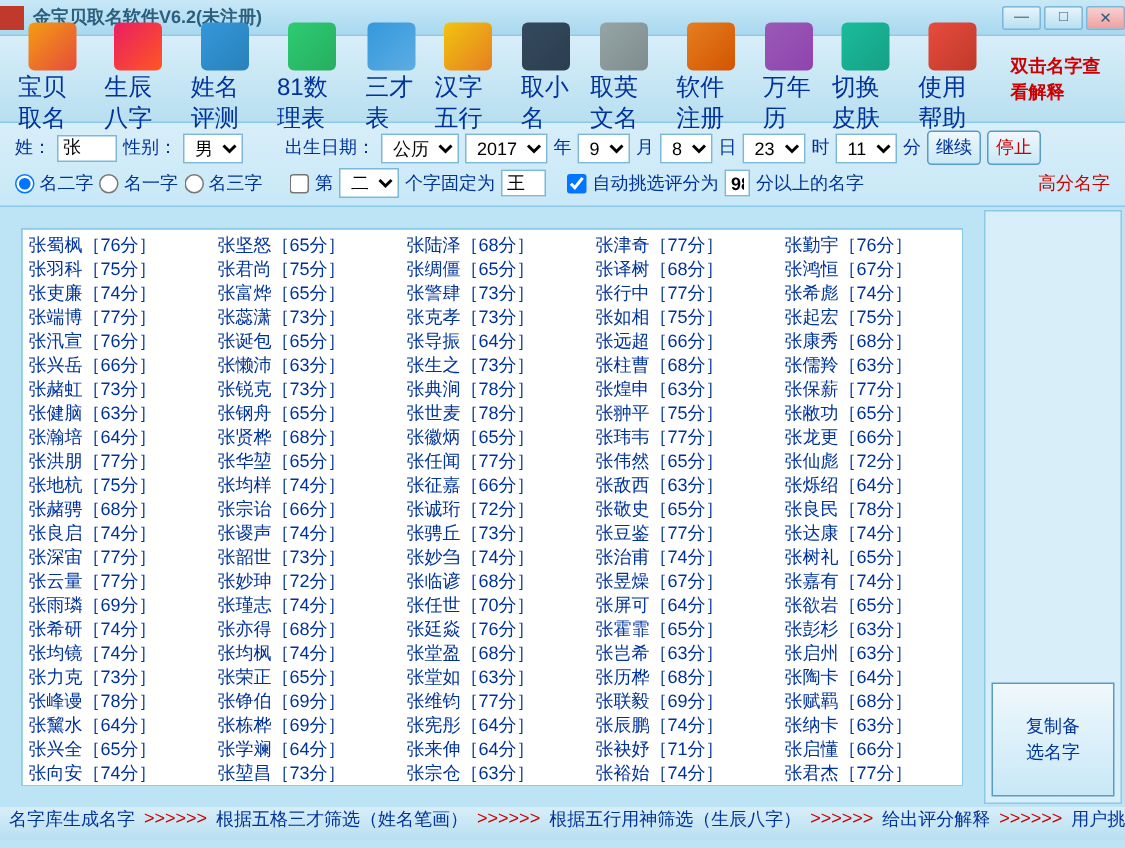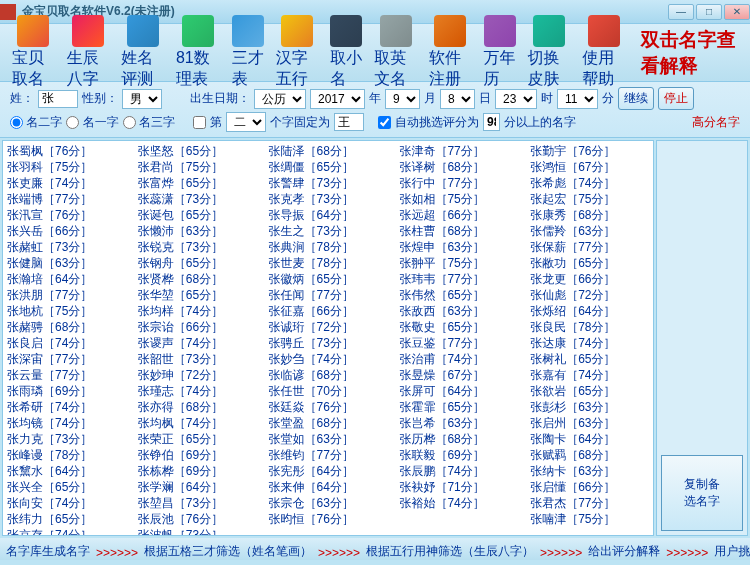--- a/index.html
+++ b/index.html
@@ -7,37 +7,37 @@
 .titlebar{height:24px;background:linear-gradient(#c8e8f7,#a8d8ef);display:flex;align-items:center;padding:0 0;border-bottom:1px solid #8cc9e8}
 .titlebar-icon{width:16px;height:16px;background:#c0392b;margin-right:6px}
 .title{color:#2c5f7d;font-weight:bold;flex:1}
 .winbtns{display:flex;gap:2px}
 .winbtn{width:26px;height:16px;background:linear-gradient(#e8f4fb,#b8dff0);border:1px solid #7db8d8;border-radius:2px;display:flex;align-items:center;justify-content:center;color:#2c5f7d;font-size:10px;cursor:pointer}
 .winbtn.close{background:linear-gradient(#f8d0d0,#f0a0a0)}
 .toolbar{height:58px;background:linear-gradient(#d8eef9,#b8dff0);display:flex;align-items:center;padding:2px 8px;gap:4px;border-bottom:1px solid #8cc9e8}
 .tbitem{display:flex;flex-direction:column;align-items:center;gap:1px;cursor:pointer;padding:2px 4px}
 .tbicon{width:32px;height:32px;border-radius:4px}
 .tblabel{color:#003399;font-size:16px}
-.tbnote{color:#cc0000;font-weight:bold;margin-left:8px;font-size:19px}
+.tbnote{color:#cc0000;font-weight:bold;margin-left:8px;font-size:12px}
 .params{height:56px;background:linear-gradient(#d8eef9,#c8e8f7);border-bottom:1px solid #8cc9e8;padding:4px 10px;display:flex;flex-direction:column;justify-content:space-around}
 .prow{display:flex;align-items:center;gap:4px}
 .prow label{color:#003399}
 .prow input[type=text],.prow select{border:1px solid #7db8d8;background:#fff;padding:1px 3px;font-size:12px}
 .btn{background:linear-gradient(#f0f8fc,#c8e8f7);border:1px solid #5a9bc4;border-radius:3px;padding:2px 5px;color:#003399;cursor:pointer}
 .btn.red{color:#cc0000}
 .rightlink{margin-left:auto;color:#cc0000;cursor:pointer}
 .main{display:flex;height:400px}
-.listarea{flex:1;background:#fff;border:1px solid #8cc9e8;margin:2px;overflow:auto;padding:2px;position:relative}
+.listarea{flex:1;background:#fff;border:1px solid #8cc9e8;margin:14px;overflow:auto;padding:2px;position:relative}
 .cols{display:flex;gap:8px}
 .col{flex:1;display:flex;flex-direction:column}
 .name{color:#003399;font-size:12px;padding:0 2px;white-space:nowrap;line-height:16px}
 .sidebar{width:92px;background:#d8eef9;border:1px solid #8cc9e8;margin:2px 2px 2px 0;display:flex;flex-direction:column}
 .sidetop{flex:1}
 .copybtn{background:linear-gradient(#f0f8fc,#c8e8f7);border:1px solid #5a9bc4;margin:4px;padding:20px;text-align:center;color:#003399;cursor:pointer;font-size:12px}
-.statusbar{height:22px;background:linear-gradient(#d8eef9,#b8dff0);display:flex;align-items:flex-end;padding:0 6px;gap:6px;color:#003399;font-size:12px}
+.statusbar{height:22px;background:linear-gradient(#d8eef9,#b8dff0);display:flex;align-items:flex-start;padding:0 6px;gap:6px;color:#003399;font-size:12px}
 .statusbar span{white-space:nowrap}
 .arrows{color:#cc0000}
 input[type=radio],input[type=checkbox]{vertical-align:middle}
 .ic1{background:linear-gradient(135deg,#f39c12,#e74c3c)}
 .ic2{background:linear-gradient(135deg,#e91e63,#ff5722)}
 .ic3{background:linear-gradient(135deg,#3498db,#2980b9)}
 .ic4{background:linear-gradient(135deg,#2ecc71,#27ae60)}
 .ic5{background:linear-gradient(135deg,#3498db,#5dade2)}
 .ic6{background:linear-gradient(135deg,#f1c40f,#e67e22)}
 .ic7{background:linear-gradient(135deg,#34495e,#2c3e50)}

